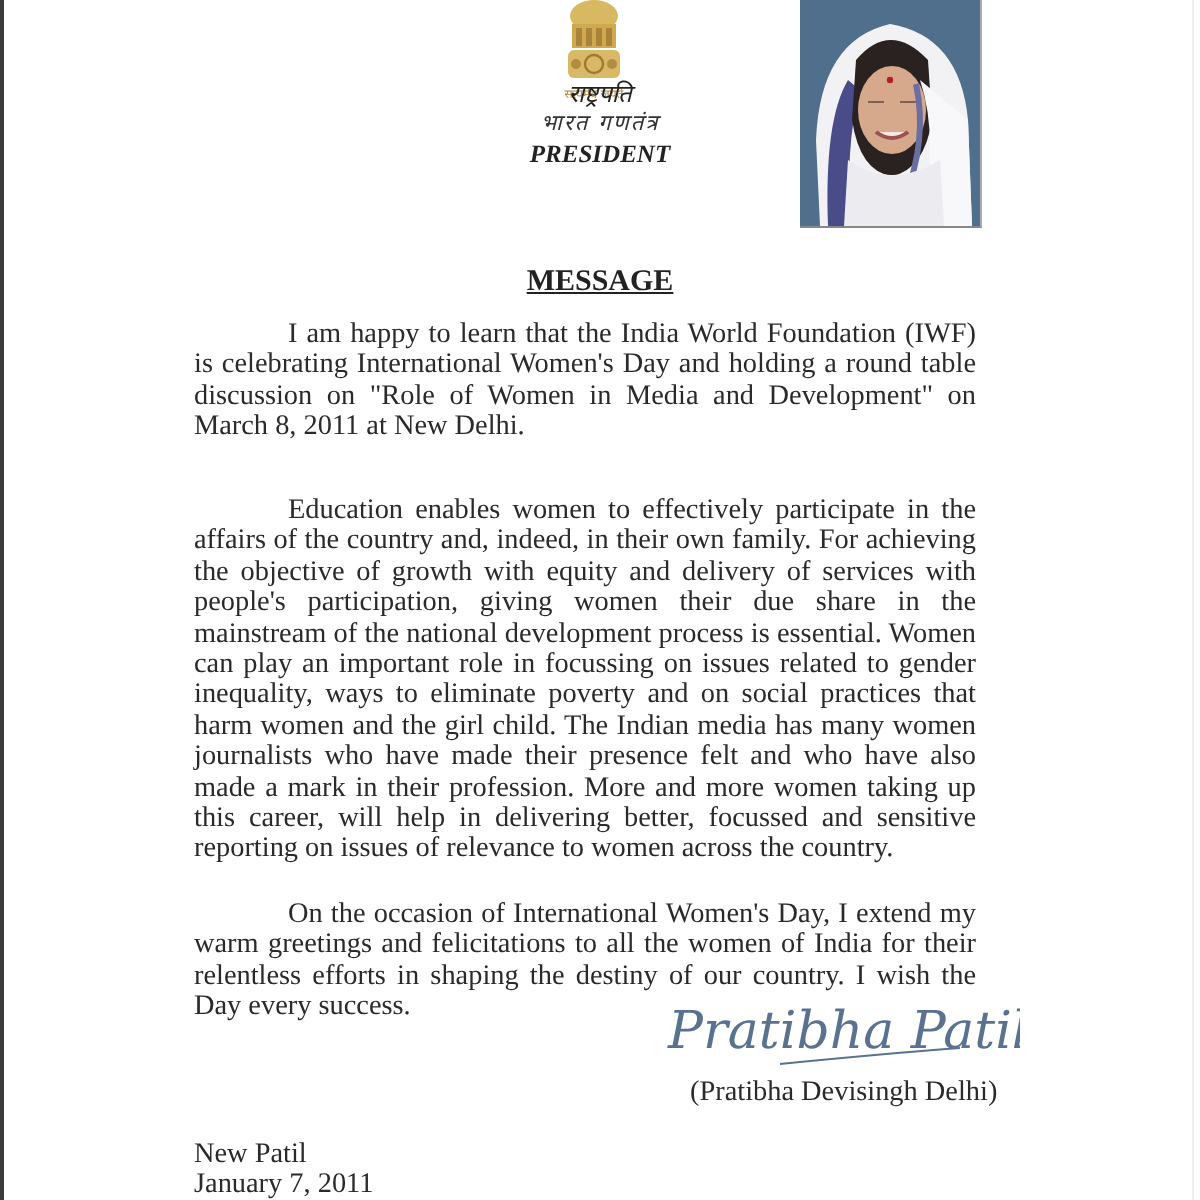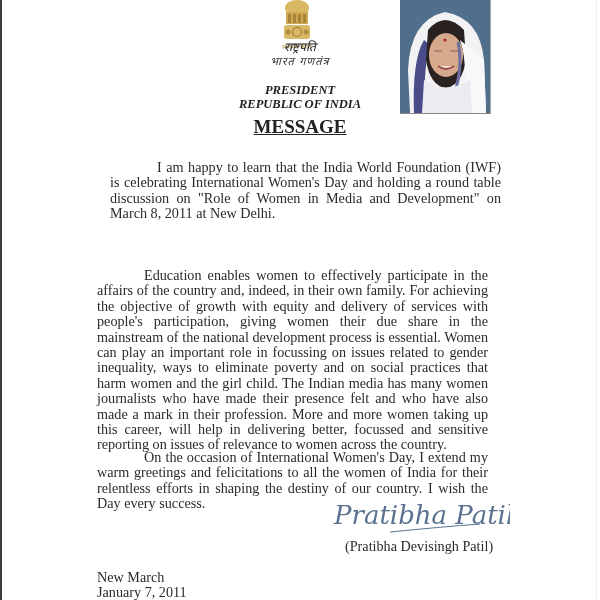--- a/index.html
+++ b/index.html
@@ -8,31 +8,31 @@
     background:#ffffff; color:#2a2a2a;
     font-family:"Liberation Serif","DejaVu Serif",serif;
   }
   .left-border { position:absolute; left:0; top:0; width:2px; height:600px; background:#3a3a3a; }
   .right-edge { position:absolute; right:3px; top:0; width:1px; height:600px; background:#eeeeee; }
 
   .emblem { position:absolute; left:272px; top:0; width:50px; height:52px; }
   .header-block { position:absolute; left:200px; top:40px; width:200px; text-align:center;font-style:italic; }
   .hindi1 { font-family:"DejaVu Sans",sans-serif; font-size:12px; line-height:15px; color:#222; }
   .hindi2 { font-family:"DejaVu Sans",sans-serif; font-size:11px; line-height:14px; color:#333; letter-spacing:1px; }
-  .title1 { font-weight:bold; font-size:12.5px; line-height:14px; color:#222; margin-top:14px; }
+  .title1 { font-weight:bold; font-size:12.5px; line-height:14px; color:#222; margin-top:1px; }
   .title2 { font-weight:bold; font-size:12.5px; line-height:14px; color:#222; }
 
   .photo { position:absolute; left:400px; top:0; width:90px; height:113px; background:#4f6f8c; overflow:hidden; border-bottom:1px solid #888; border-right:1px solid #aaa; }
 
-  .heading { position:absolute; left:0; width:600px; top:116px; text-align:center; font-weight:bold; font-size:19px; text-decoration:underline; color:#222; }
+  .heading { position:absolute; left:0; width:600px; top:133px; text-align:center; font-weight:bold; font-size:15px; text-decoration:underline; color:#222; }
 
   .body-text { position:absolute; left:97px; width:391px; font-size:14.2px; line-height:15.4px; text-align:justify; color:#2a2a2a; }
   .body-text p { margin:0; text-indent:47px; }
-  .p1 { top:160px;margin-left:13px; }
-  .p2 { top:248px;margin-top:20px; }
+  .p1 { top:160px; }
+  .p2 { top:248px; }
   .p3 { top:450px; }
 
   .signature { position:absolute; left:330px; top:494px; width:180px; height:42px; }
   .signer { position:absolute; left:345px; top:538px; font-size:14.2px; color:#2a2a2a; }
   .place { position:absolute; left:97px; top:570px; font-size:14.2px; line-height:15px; color:#2a2a2a; }
 </style>
 </head>
 <body>
 
 <div class="left-border"></div>
@@ -51,21 +51,20 @@
     <circle cx="16" cy="32" r="2.5" fill="#b08d40"></circle>
     <circle cx="34" cy="32" r="2.5" fill="#b08d40"></circle>
     <text x="25" y="49" font-size="6" text-anchor="middle" fill="#b08840" font-family="DejaVu Sans, sans-serif">सत्यमेव जयते</text>
   </svg>
 </div>
 
 <div class="header-block">
   <div class="hindi1">राष्ट्रपति</div>
   <div class="hindi2">भारत गणतंत्र</div>
   <div class="title1">PRESIDENT</div>
-  <div class="title2">REPUBLIC OF INDIA</div>
 </div>
 
 <div class="photo">
   <svg width="90" height="113" viewBox="0 0 90 113">
     <rect width="90" height="113" fill="#4f6f8c"></rect>
     <path d="M10 113 L8 70 Q10 20 45 12 Q80 18 84 60 L86 113 Z" fill="#f2f2f4"></path>
     <path d="M14 113 Q12 60 24 40 L30 45 Q22 75 26 113 Z" fill="#4a4c8a"></path>
     <path d="M28 30 Q45 10 64 30 L66 60 Q62 85 46 88 Q30 86 26 60 Z" fill="#2a2220"></path>
     <ellipse cx="46" cy="55" rx="17" ry="22" fill="#d6a88c"></ellipse>
     <circle cx="45" cy="40" r="1.6" fill="#b0202a"></circle>
@@ -89,18 +88,18 @@
   <p>On the occasion of International Women's Day, I extend my warm greetings and felicitations to all the women of India for their relentless efforts in shaping the destiny of our country. I wish the Day every success.</p>
 </div>
 
 <div class="signature">
   <svg width="180" height="42" viewBox="0 0 180 42">
     <text x="4" y="30" font-size="26" font-style="italic" fill="#5a7290" font-family="DejaVu Serif, serif">Pratibha Patil</text>
     <path d="M60 38 Q110 33 150 30" stroke="#5a7290" stroke-width="1" fill="none"></path>
   </svg>
 </div>
 
-<div class="signer">(Pratibha Devisingh Patil)</div>
+<div class="signer">(Pratibha Devisingh Delhi)</div>
 
 <div class="place">
-  <div>New March</div>
+  <div>New Patil</div>
   <div>January 7, 2011</div>
 </div>
 
 </body></html>

